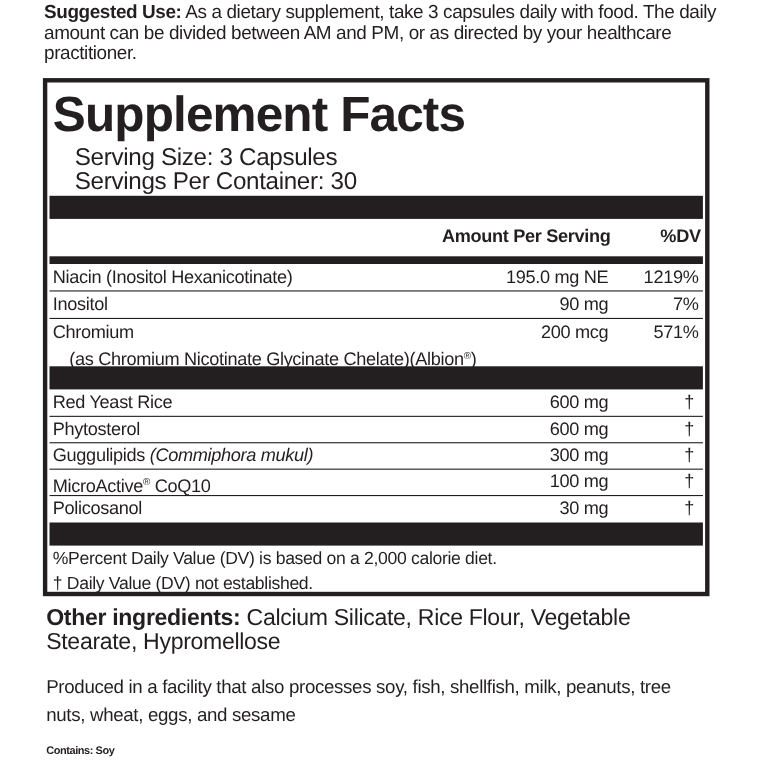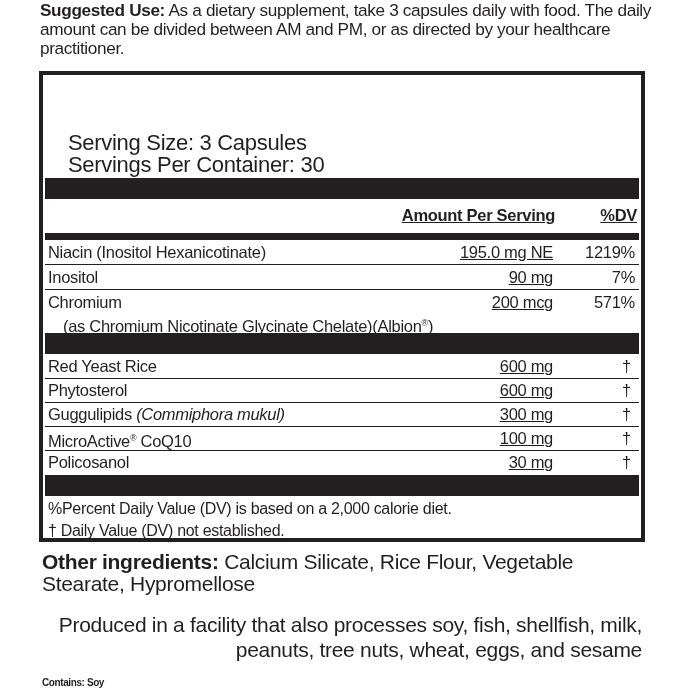--- a/index.html
+++ b/index.html
@@ -58,35 +58,34 @@
       right: 2px;
       background: #231f20;
     }
     .col-head {
       position: absolute;
       top: 129px;
       font-size: 16.5px;
       font-weight: bold;
       line-height: 22px;
       letter-spacing: -0.3px;
-      text-decoration: underline;
     }
     .row {
       position: absolute;
       left: 2px;
       right: 2px;
       height: 23px;
       font-size: 16.5px;
       line-height: 23px;
       letter-spacing: -0.3px;
       border-bottom: 1.5px solid #231f20;
     }
     .row.no-border { border-bottom: none; }
     .row .name { position: absolute; left: 3px; top: 0; white-space: nowrap; }
-    .row .amount { position: absolute; right: 86px; top: 0; text-align: left; white-space: nowrap; text-decoration: underline; }
+    .row .amount { position: absolute; right: 86px; top: 0; text-align: left; white-space: nowrap; }
     .row .dv { position: absolute; right: 4px; top: 0; text-align: right; white-space: nowrap; }
     .row .dagger { position: absolute; right: 8px; top: 0; }
     .subline {
       position: absolute;
       left: 20px;
       font-size: 16.5px;
       line-height: 22px;
       letter-spacing: -0.3px;
       white-space: nowrap;
     }
@@ -106,43 +105,43 @@
       width: 600px;
       font-size: 21px;
       line-height: 22px;
       letter-spacing: -0.3px;
     }
     .produced {
       position: absolute;
       left: 42px;
       top: 612px;
       width: 600px;
-      font-size: 21px;
+      font-size: 17px;
       line-height: 25px;
       letter-spacing: -0.3px;
-      text-align: right;
     }
     .contains {
       position: absolute;
       left: 42px;
       top: 673px;
       font-size: 10px;
       font-weight: bold;
       line-height: 20px;
       letter-spacing: -0.4px;
     }
   </style>
 </head>
 <body>
 
 <div class="suggested">
   <b>Suggested Use:</b><span> As a dietary supplement, take 3 capsules daily with food. The daily amount can be divided between AM and PM, or as directed by your healthcare practitioner.</span>
 </div>
 
 <div class="facts-box">
+  <div class="facts-title">Supplement Facts</div>
   <div class="serving-line" style="top:58px;">Serving Size: 3 Capsules</div>
   <div class="serving-line" style="top:80px;">Servings Per Container: 30</div>
 
   <div class="bar" style="top:103px; height:21px;"></div>
 
   <div class="col-head" style="right:86px;">Amount Per Serving</div>
   <div class="col-head" style="right:4px;">%DV</div>
 
   <div class="bar" style="top:158px; height:7px;"></div>
 

